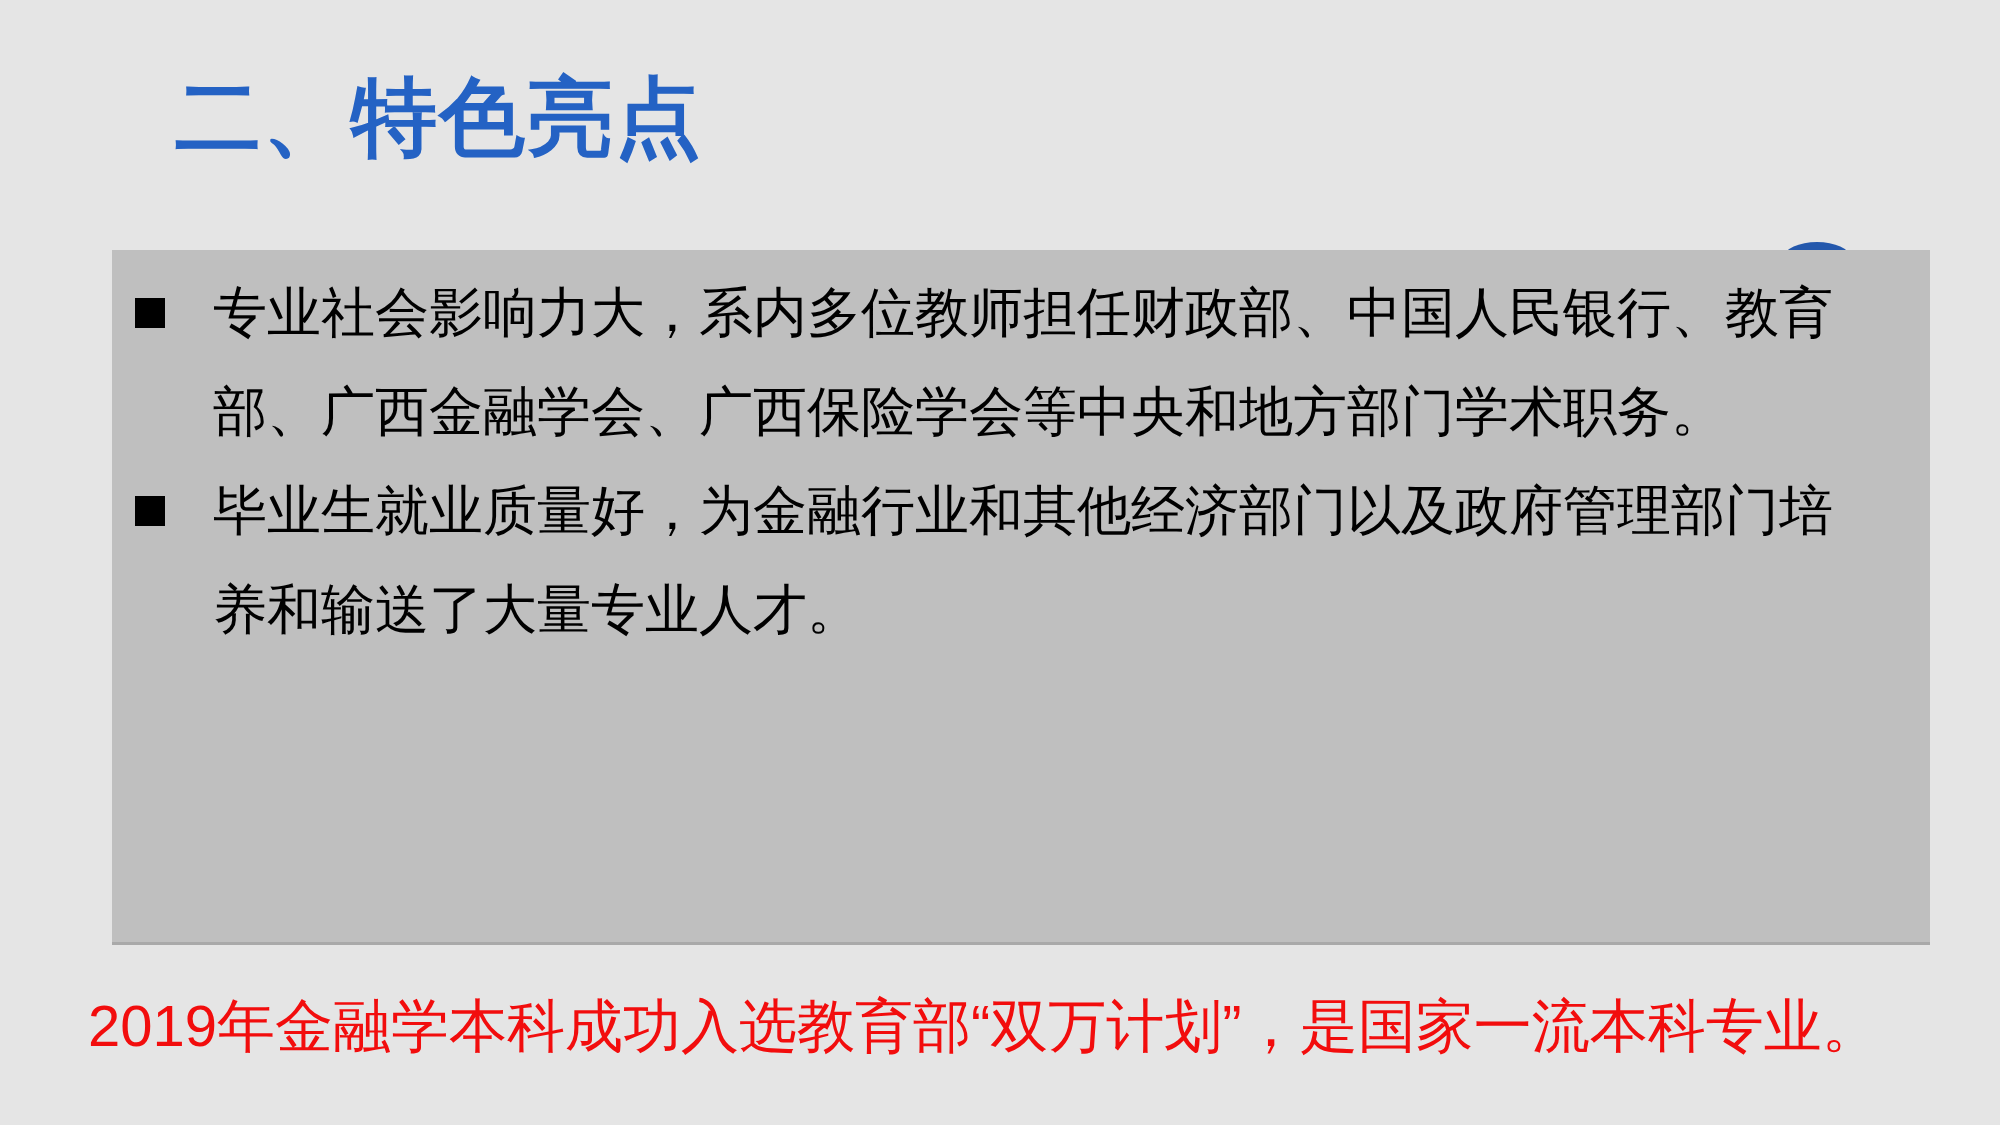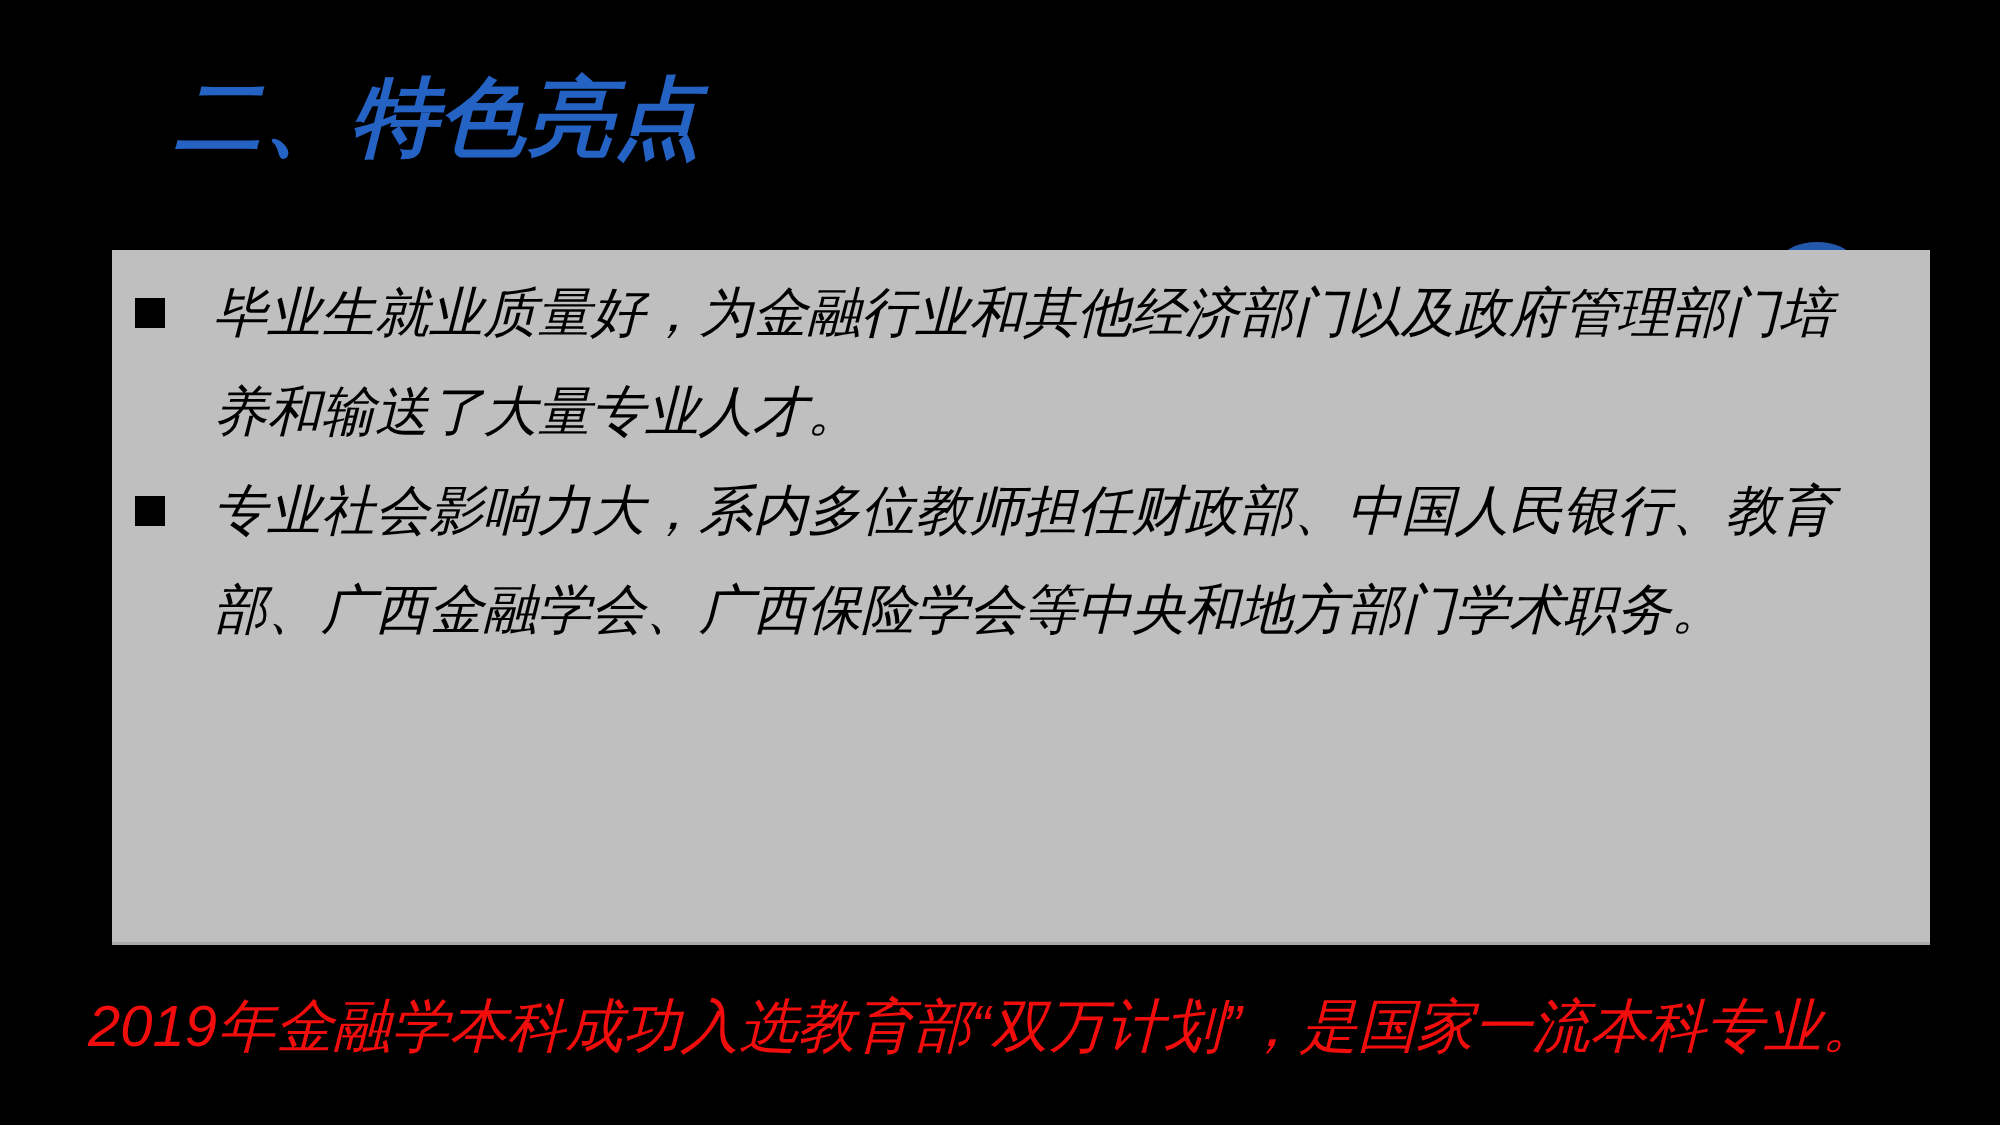--- a/index.html
+++ b/index.html
@@ -3,23 +3,22 @@
 <meta charset="utf-8">
 <style>
   * { margin: 0; padding: 0; box-sizing: border-box; }
   html, body { background: #ffffff; }
   body { font-family: "Liberation Sans", "DejaVu Sans", sans-serif; }
 
   .slide {
     position: relative;
     width: 2000px;
     height: 1125px;
-    background: #000000;
+    background: #e5e5e5;
     overflow: hidden;
-    font-style: italic;
   }
 
   .slide-title {
     position: absolute;
     left: 175px;
     top: 60px;
     font-size: 86px;
     font-weight: 700;
     color: #2462C4;
     letter-spacing: 2px;
@@ -87,28 +86,28 @@
 <div class="slide">
 
   <div class="slide-title">二、特色亮点</div>
 
   <div class="accent-circle"></div>
 
   <div class="content-panel">
 
     <div class="bullet">
       <span class="bullet-marker"></span>
-      <span class="bullet-text">毕业生就业质量好，为金融行业和其他经济部门以及政府管理部门培
-养和输送了大量专业人才。</span>
+      <span class="bullet-text">专业社会影响力大，系内多位教师担任财政部、中国人民银行、教育
+部、广西金融学会、广西保险学会等中央和地方部门学术职务。</span>
     </div>
 
     <div class="bullet">
       <span class="bullet-marker"></span>
-      <span class="bullet-text">专业社会影响力大，系内多位教师担任财政部、中国人民银行、教育
-部、广西金融学会、广西保险学会等中央和地方部门学术职务。</span>
+      <span class="bullet-text">毕业生就业质量好，为金融行业和其他经济部门以及政府管理部门培
+养和输送了大量专业人才。</span>
     </div>
 
 
   </div>
 
   <div class="footnote">2019年金融学本科成功入选教育部“双万计划”，是国家一流本科专业。</div>
 
 </div>
 
 </body></html>

